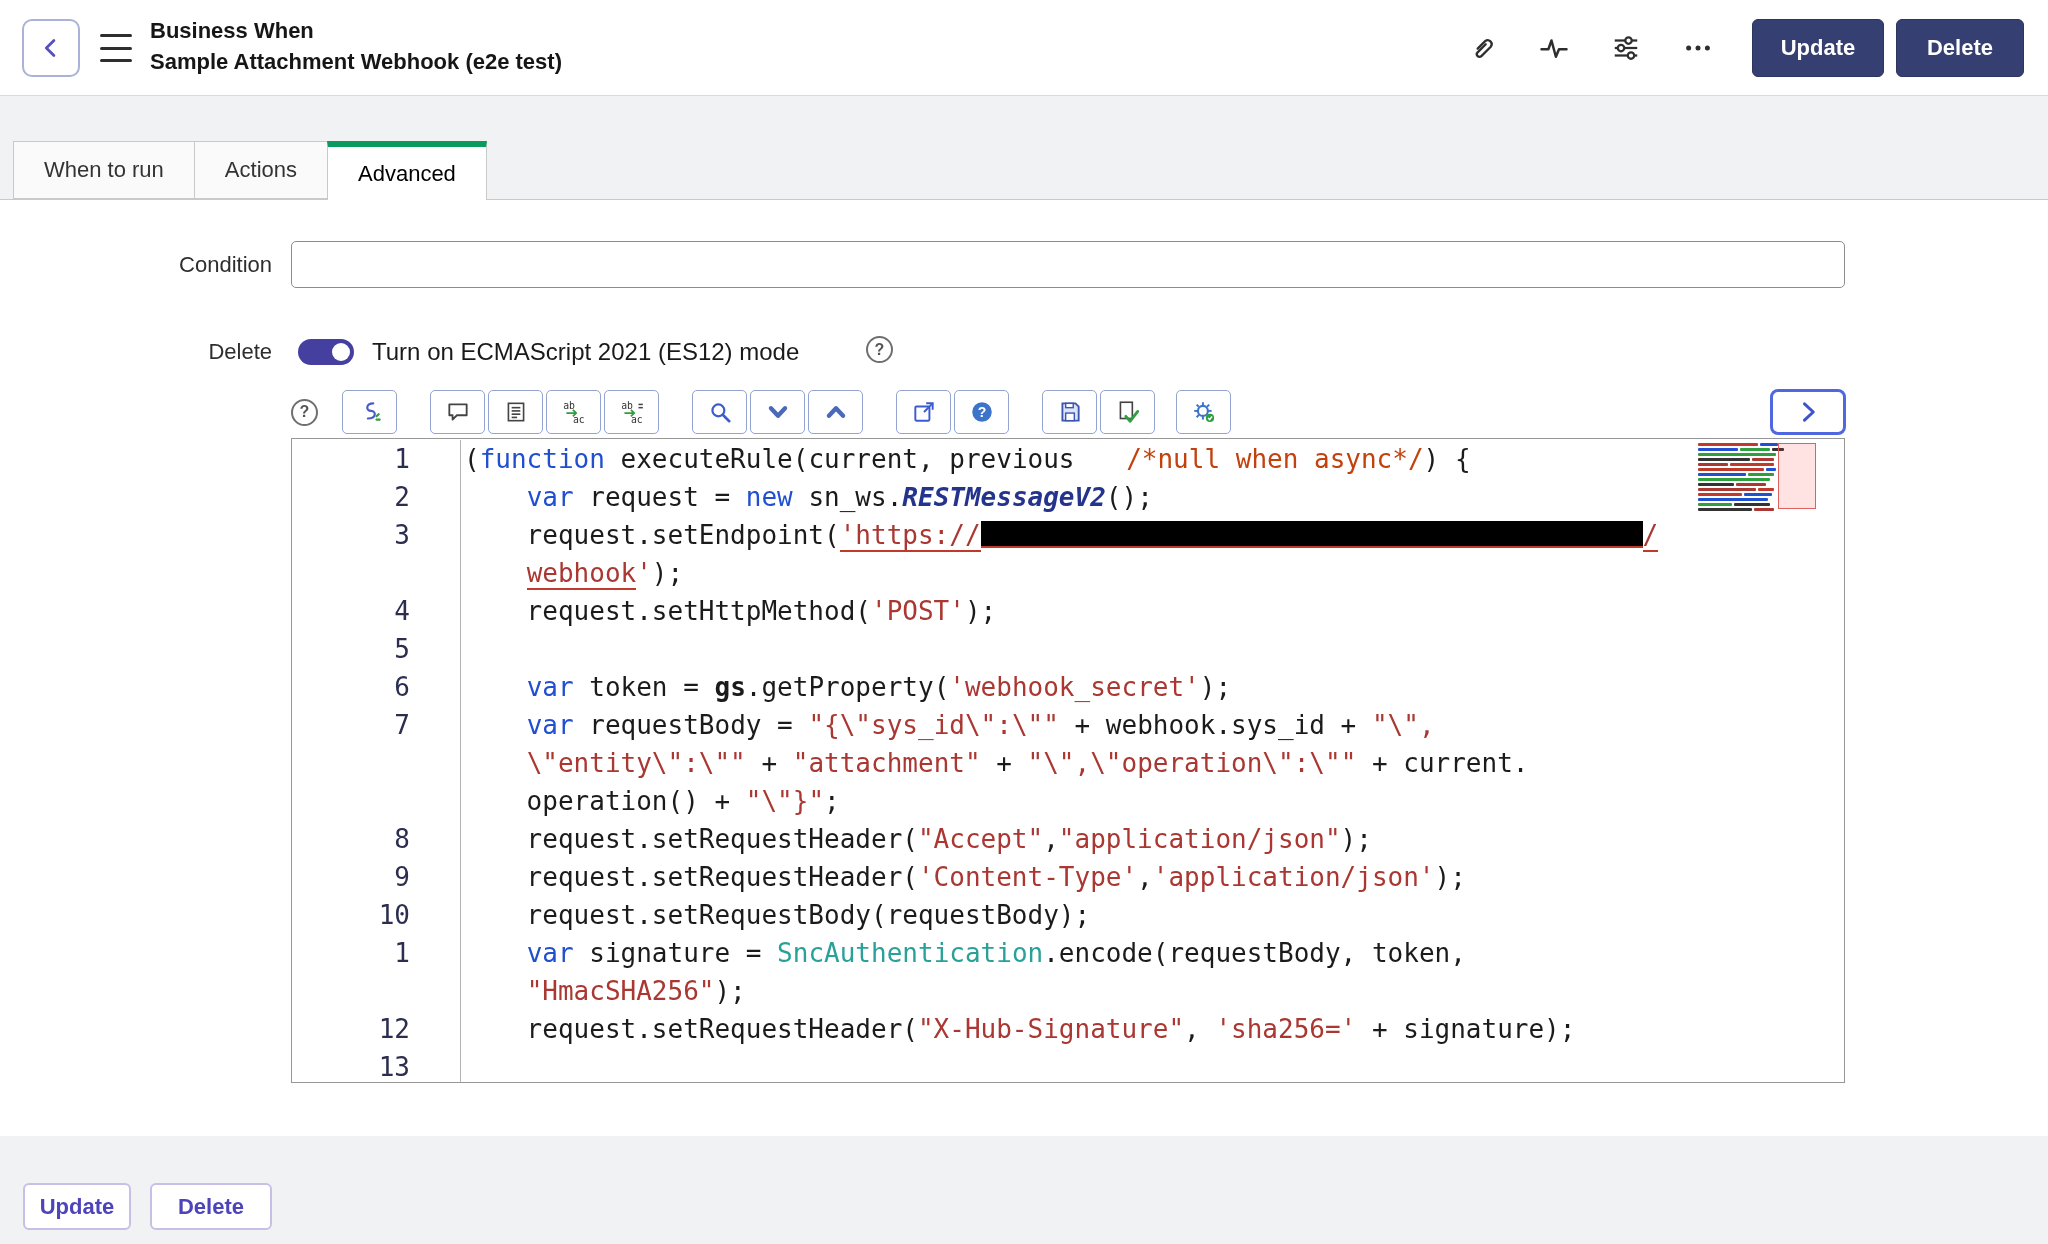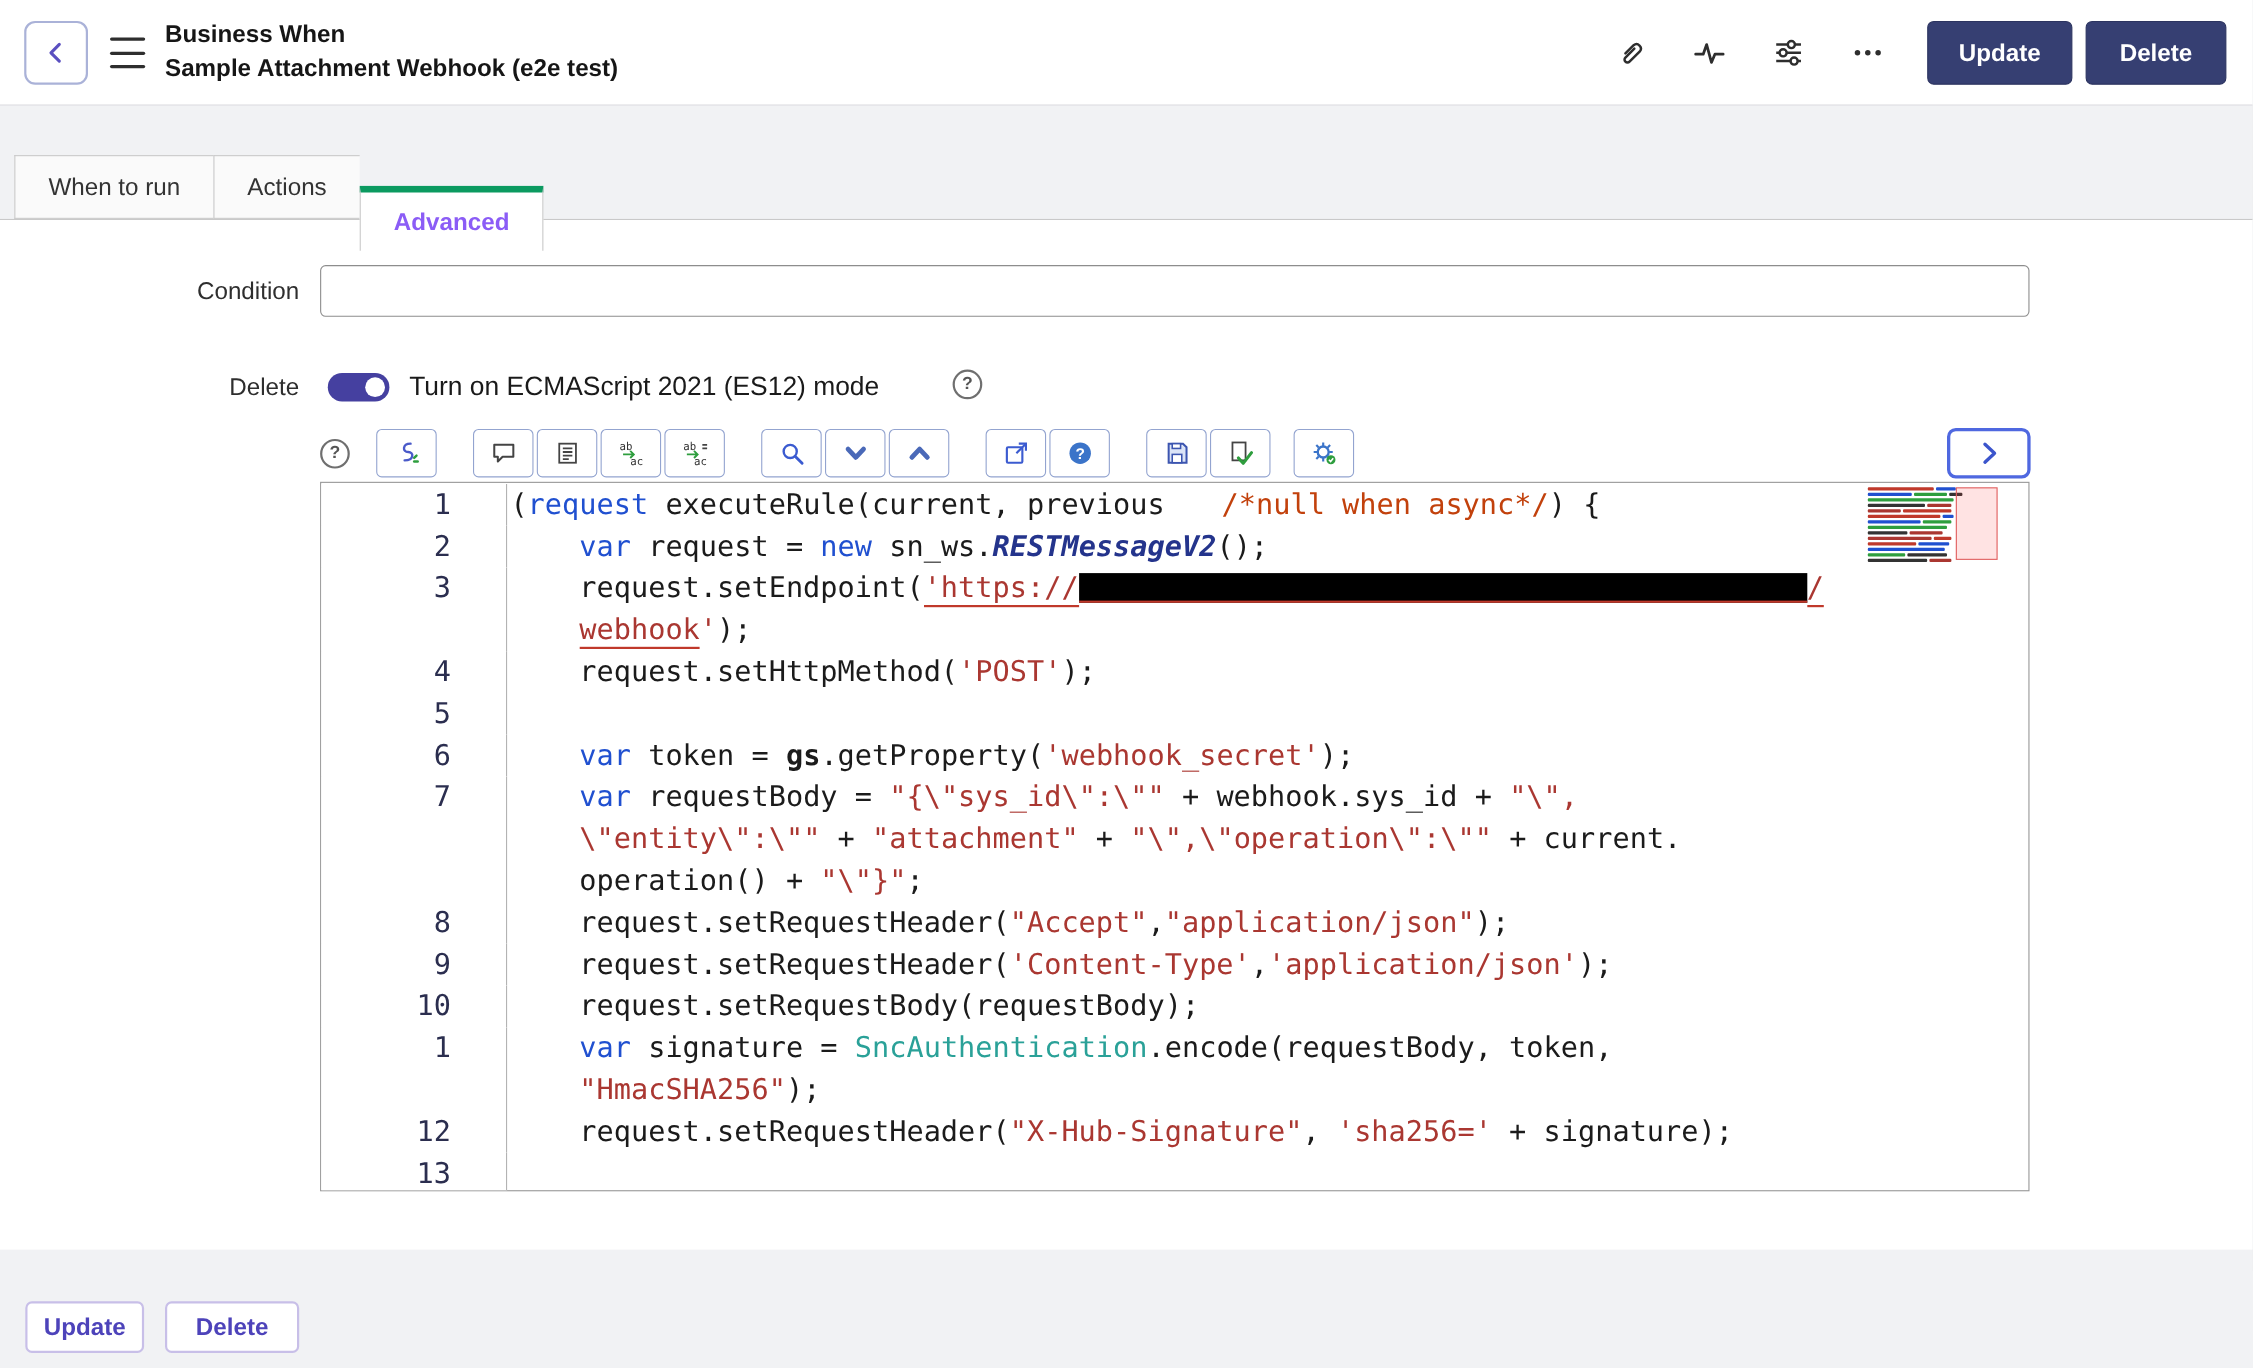--- a/index.html
+++ b/index.html
@@ -46,21 +46,21 @@
   
   .tabs{ position:absolute; left:13px; top:141px; display:flex; z-index:4; }
   .tab{
     height:58px; padding:0 30px; display:flex; align-items:center; justify-content:center;
     font-size:22px; color:#333; background:#fafafa; border:1px solid #c9c9c9;
     border-right-width:0; cursor:pointer;
   }
   .tab:last-child{ border-right-width:1px; }
   .tab.active{
     height:59px; background:#ffffff; border-top:6px solid #0b9a60;
-    border-bottom:none; color:#8b5cf6; font-weight:700;margin-top:28px;
+    border-bottom:none; color:#000000; font-weight:400;
   }
 
   
   #panel{
     position:absolute; left:0; top:199px; width:2048px; height:937px;
     background:#ffffff; border-top:1px solid #c9c9c9; z-index:3;
   }
   .field-label{
     position:absolute; left:0; width:272px; text-align:right;
     font-size:22px; color:#2e2e2e;
@@ -344,21 +344,21 @@
             <polyline points="9,5 16.5,12 9,19" fill="none" stroke="#3c55cc" stroke-width="2.6" stroke-linecap="round" stroke-linejoin="round"></polyline>
           </svg>
       </span>
     </div>
 
     <div id="editor">
       <div id="code-lines">
           <div class="code-row">
             <div class="gutter-num">1</div>
             <div class="code-cell">
-              <div class="vline"><span class="tk-p">(</span><span class="tk-k">request</span><span class="tk-p"> executeRule(current, previous </span><span class="tk-c">/*null when async*/</span><span class="tk-p">) {</span></div>
+              <div class="vline"><span class="tk-p">(</span><span class="tk-k">function</span><span class="tk-p"> executeRule(current, previous </span><span class="tk-c">/*null when async*/</span><span class="tk-p">) {</span></div>
             </div>
           </div>
           <div class="code-row">
             <div class="gutter-num">2</div>
             <div class="code-cell">
               <div class="vline"><span class="tk-p">    </span><span class="tk-k">var</span><span class="tk-p"> request = </span><span class="tk-k">new</span><span class="tk-p"> sn_ws.</span><span class="tk-t">RESTMessageV2</span><span class="tk-p">();</span></div>
             </div>
           </div>
           <div class="code-row">
             <div class="gutter-num">3</div>

